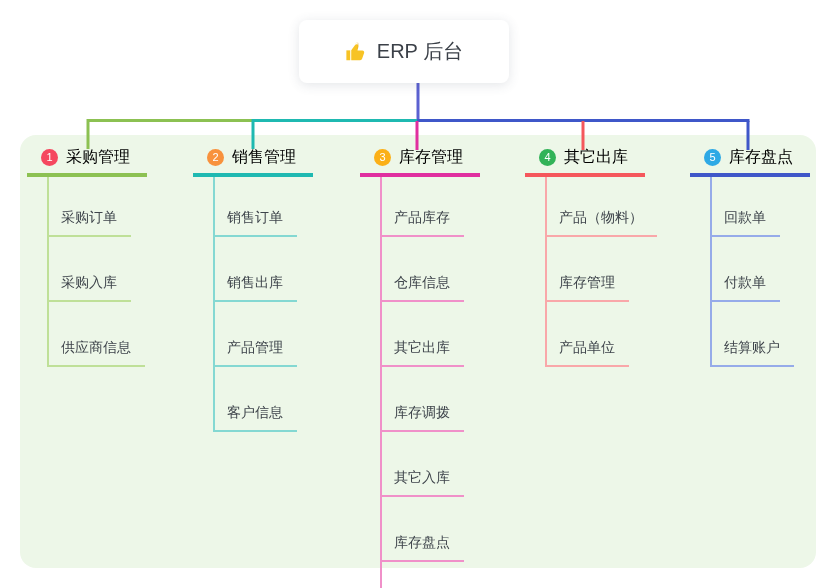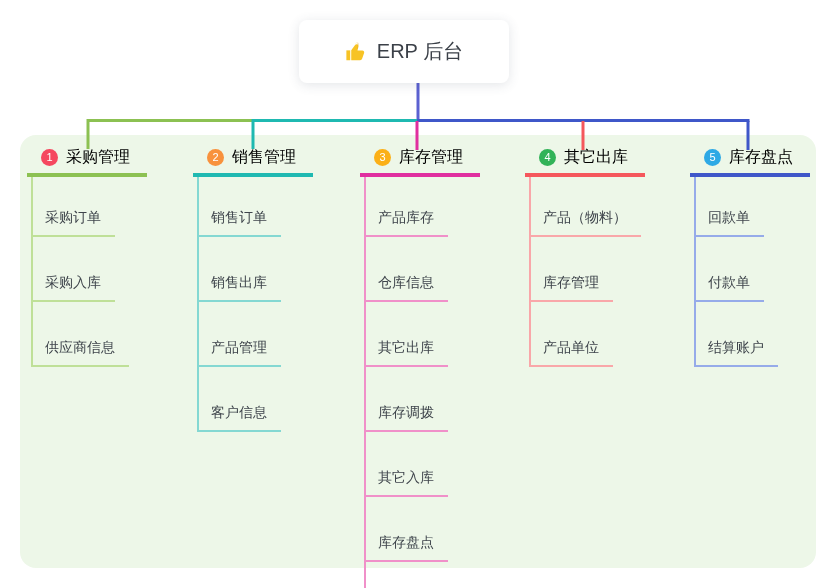--- a/index.html
+++ b/index.html
@@ -40,21 +40,21 @@
     width:120px;height:29px;box-sizing:border-box;
     padding:0 0 6px 14px;border-bottom:4px solid var(--main,#888);
     cursor:default;
   }
   .badge{
     width:17px;height:17px;border-radius:50%;flex:0 0 17px;
     background:var(--badge,#999);color:#fff;font-size:11px;line-height:17px;
     display:flex;align-items:center;justify-content:center;font-weight:500;
   }
   .branch-label{font-size:16px;font-weight:500;color:#000000;white-space:nowrap;}
-  .children{margin-left:4px;border-left:2px solid var(--light,#ccc);width:max-content;}
+  .children{margin-left:20px;border-left:2px solid var(--light,#ccc);width:max-content;}
   .child{
     height:55px;display:flex;align-items:flex-end;
     padding:0 14px 8px 12px;border-bottom:2px solid var(--light,#ccc);
     width:max-content;font-size:14px;color:#3e444b;white-space:nowrap;
   }
   .child:first-child{height:50px;}
 </style>
 </head>
 <body>
 

